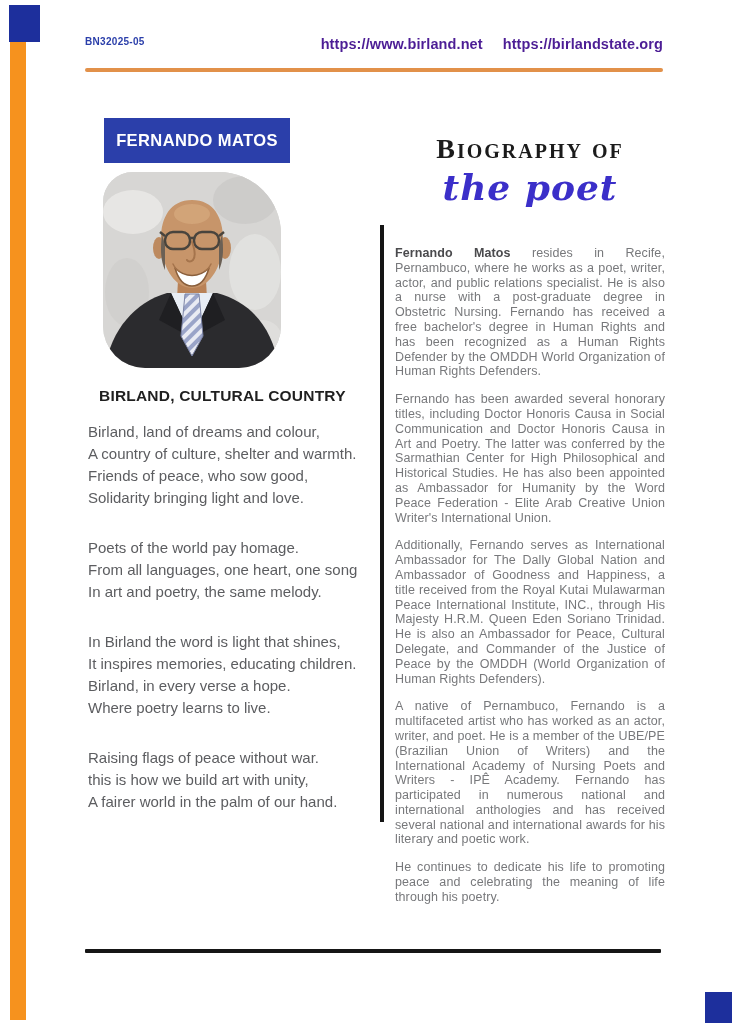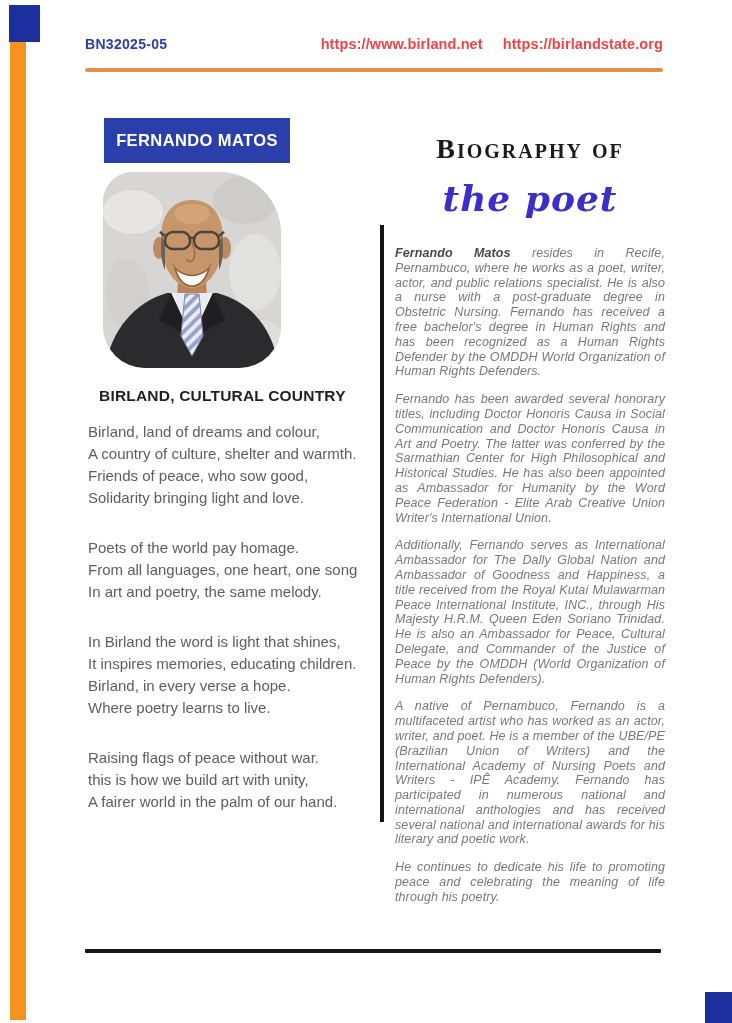--- a/index.html
+++ b/index.html
@@ -10,26 +10,26 @@
     font-family:"Liberation Sans", sans-serif;
     overflow:hidden;
   }
   
   .corner-tl { position:absolute; left:9px; top:5px; width:31px; height:37px; background:#1D2F9C; }
   .side-bar  { position:absolute; left:10px; top:42px; width:16px; height:978px; background:#F6921E; }
   .corner-br { position:absolute; left:705px; top:992px; width:27px; height:31px; background:#1D2F9C; }
   
   .issue-code {
     position:absolute; left:85px; top:36px;
-    font-size:14px; font-weight:bold; color:#2B3FAA; letter-spacing:.3px;
+    font-size:10px; font-weight:bold; color:#2B3FAA; letter-spacing:.3px;
   }
   .header-urls {
     position:absolute; top:36px; right:69px;
     display:flex; gap:20px;
-    font-size:14.5px; font-weight:600; color:#ef4444; letter-spacing:.1px;
+    font-size:14.5px; font-weight:600; color:#4c1d95; letter-spacing:.1px;
   }
   .header-urls span { cursor:pointer; }
   .header-line {
     position:absolute; left:85px; top:68px; width:578px; height:4px;
     background:#E2914A; border-radius:2px;
   }
   
   .left-col { position:absolute; left:85px; top:118px; width:285px; }
   .name-box {
     margin-left:19px; width:186px; height:45px;
@@ -53,35 +53,35 @@
     font-size:15px; line-height:22px; color:#5C5D60; font-weight:500;
   }
   
   .bio-title { position:absolute; left:395px; top:133px; width:270px; text-align:center; }
   .bio-title-caps {
     font-family:"Liberation Serif", serif;
     font-variant:small-caps;
     font-weight:bold; font-size:28px; letter-spacing:2px; color:#1b1b1b;
   }
   .bio-title-script {
-    margin-top:12px;
+    margin-top:1px;
     font-family:"DejaVu Serif", serif;
     font-style:italic; font-weight:bold;
     font-size:36px; color:#3B2FC9; letter-spacing:1px;
   }
   .bio-rule {
     position:absolute; left:380px; top:225px; width:4px; height:597px;
     background:#151515;
   }
   .bio-text {
     position:absolute; left:395px; top:246px; width:270px;
     font-size:12.5px; line-height:14.8px; color:#77787b;
     text-align:justify; letter-spacing:.1px;
   }
-  .bio-paragraph { margin-bottom:13px;font-style:italic; }
+  .bio-paragraph { margin-bottom:13px; }
   .bio-lead { font-weight:bold; color:#4a4a4d; }
   
   .bottom-line {
     position:absolute; left:85px; top:949px; width:576px; height:4px;
     background:#161616; border-radius:1px;
   }
 </style>
 </head>
 <body>
 

